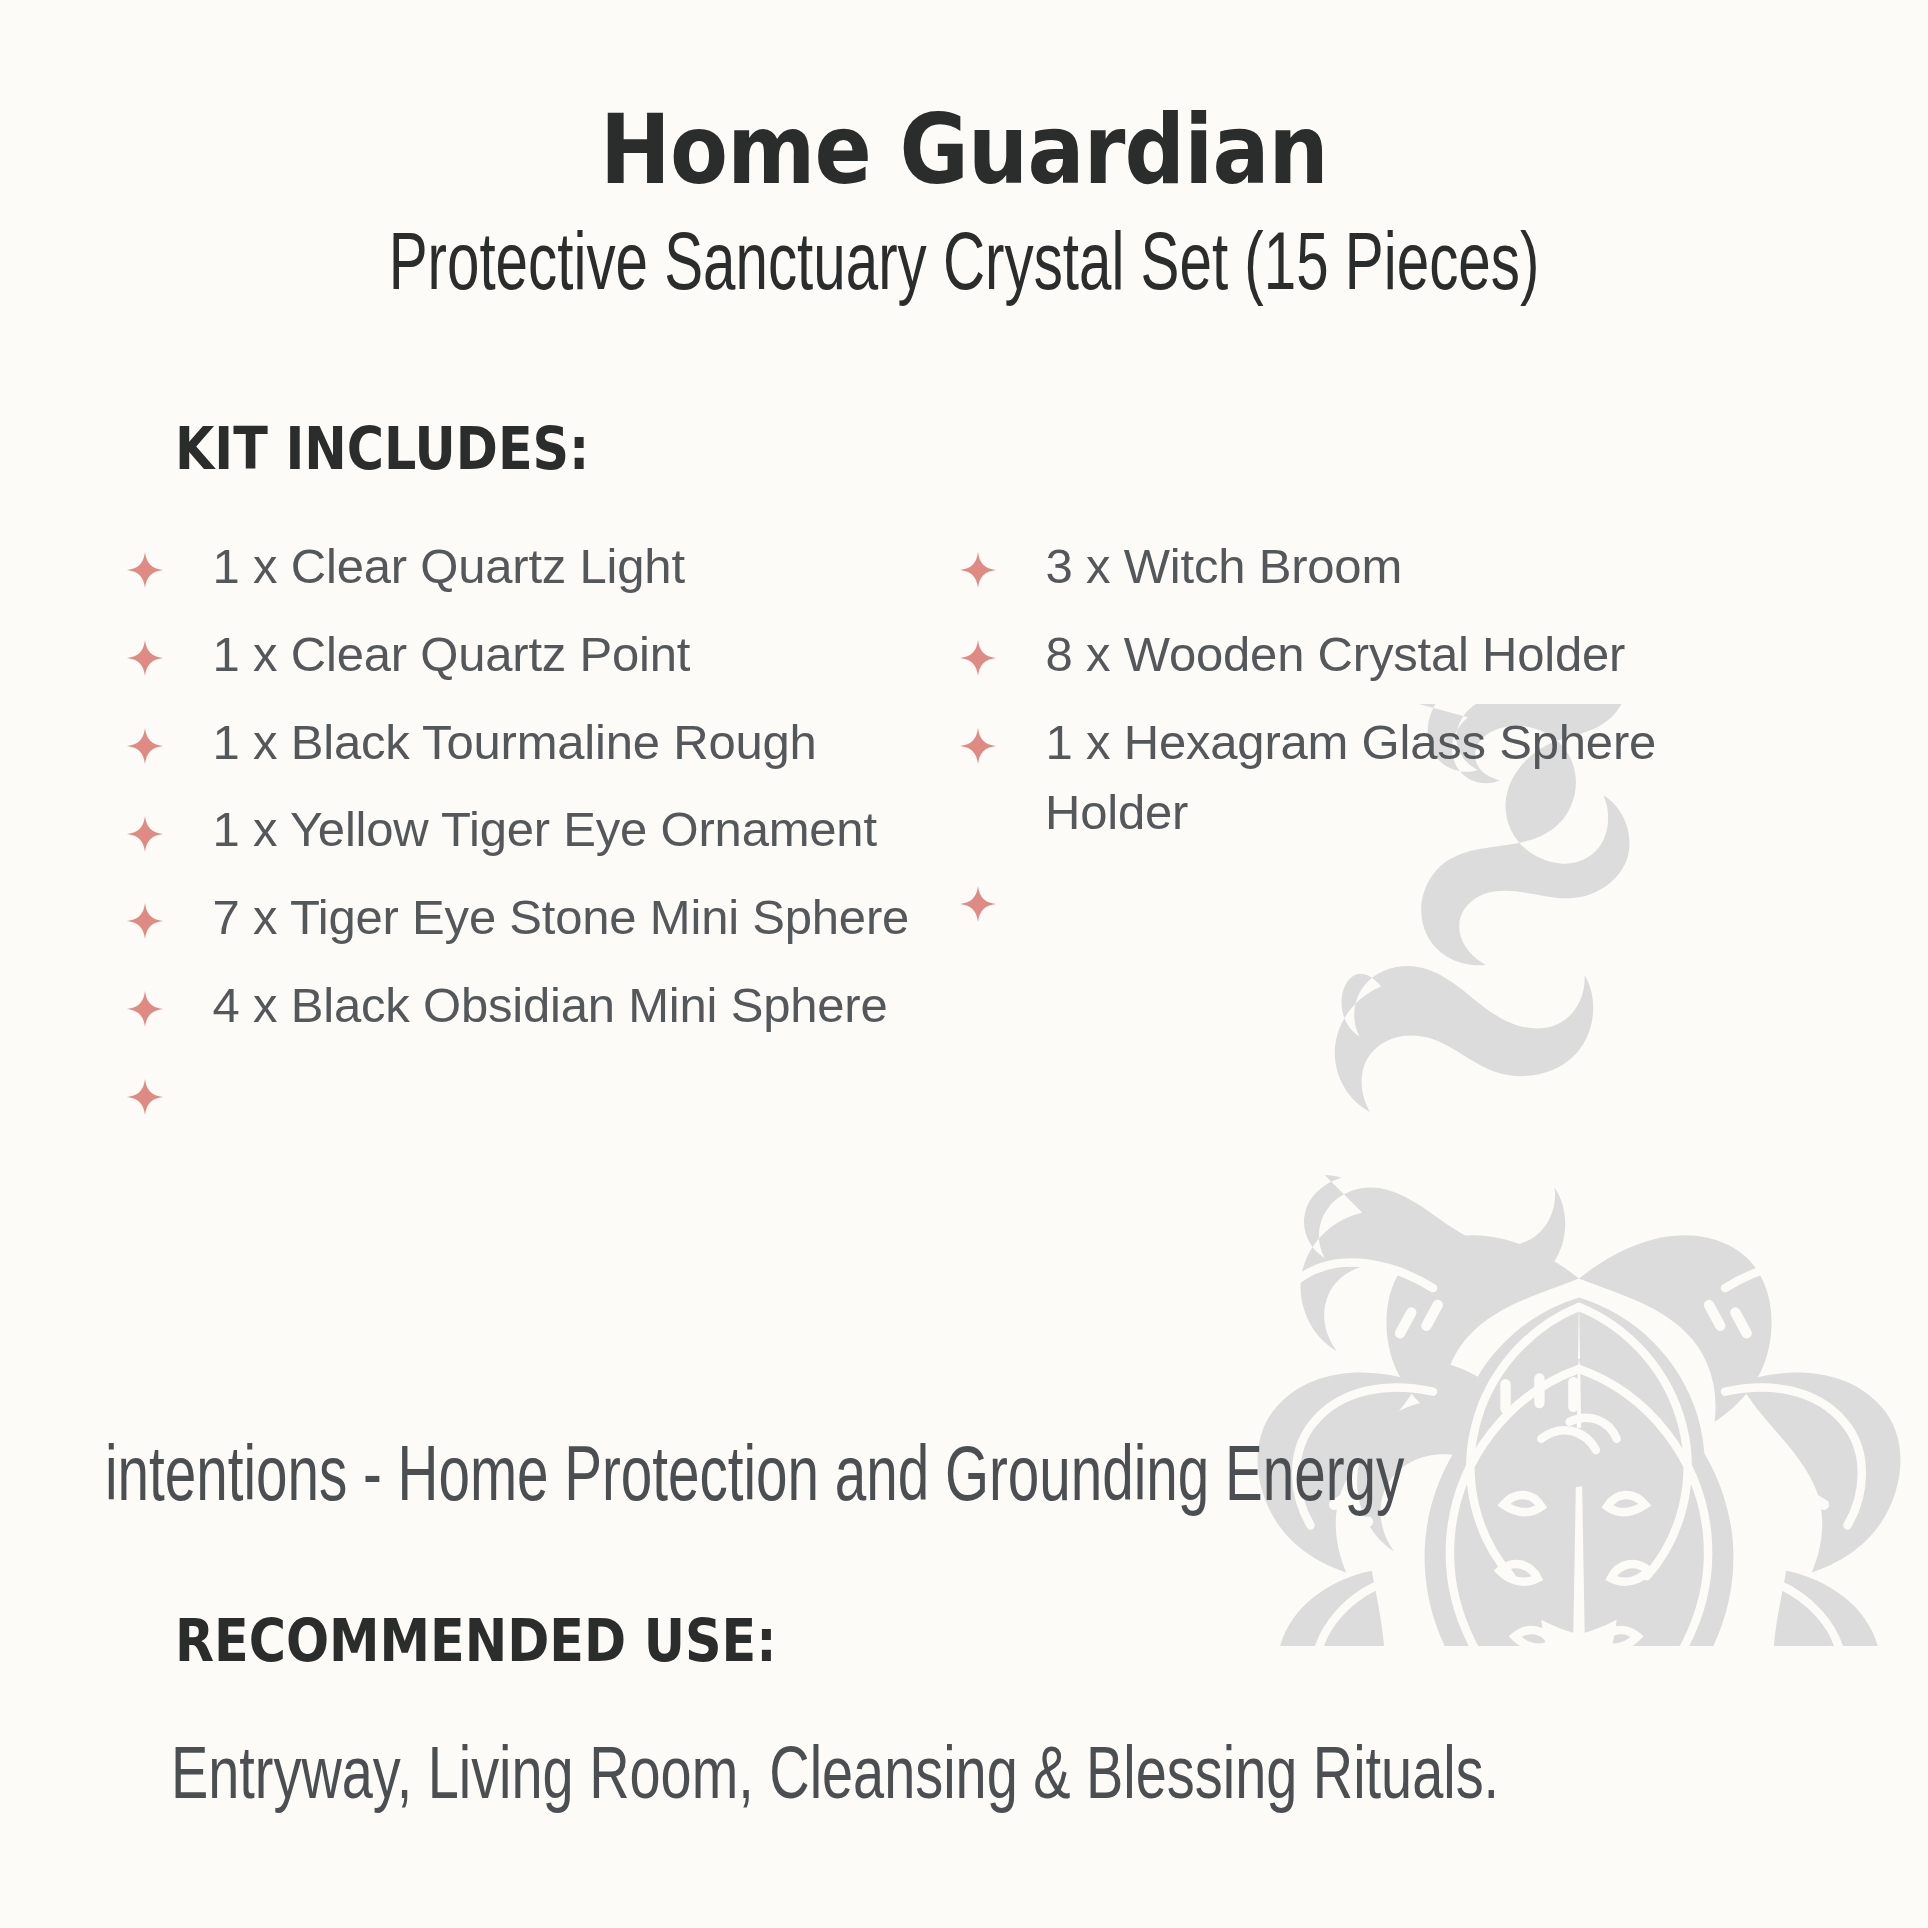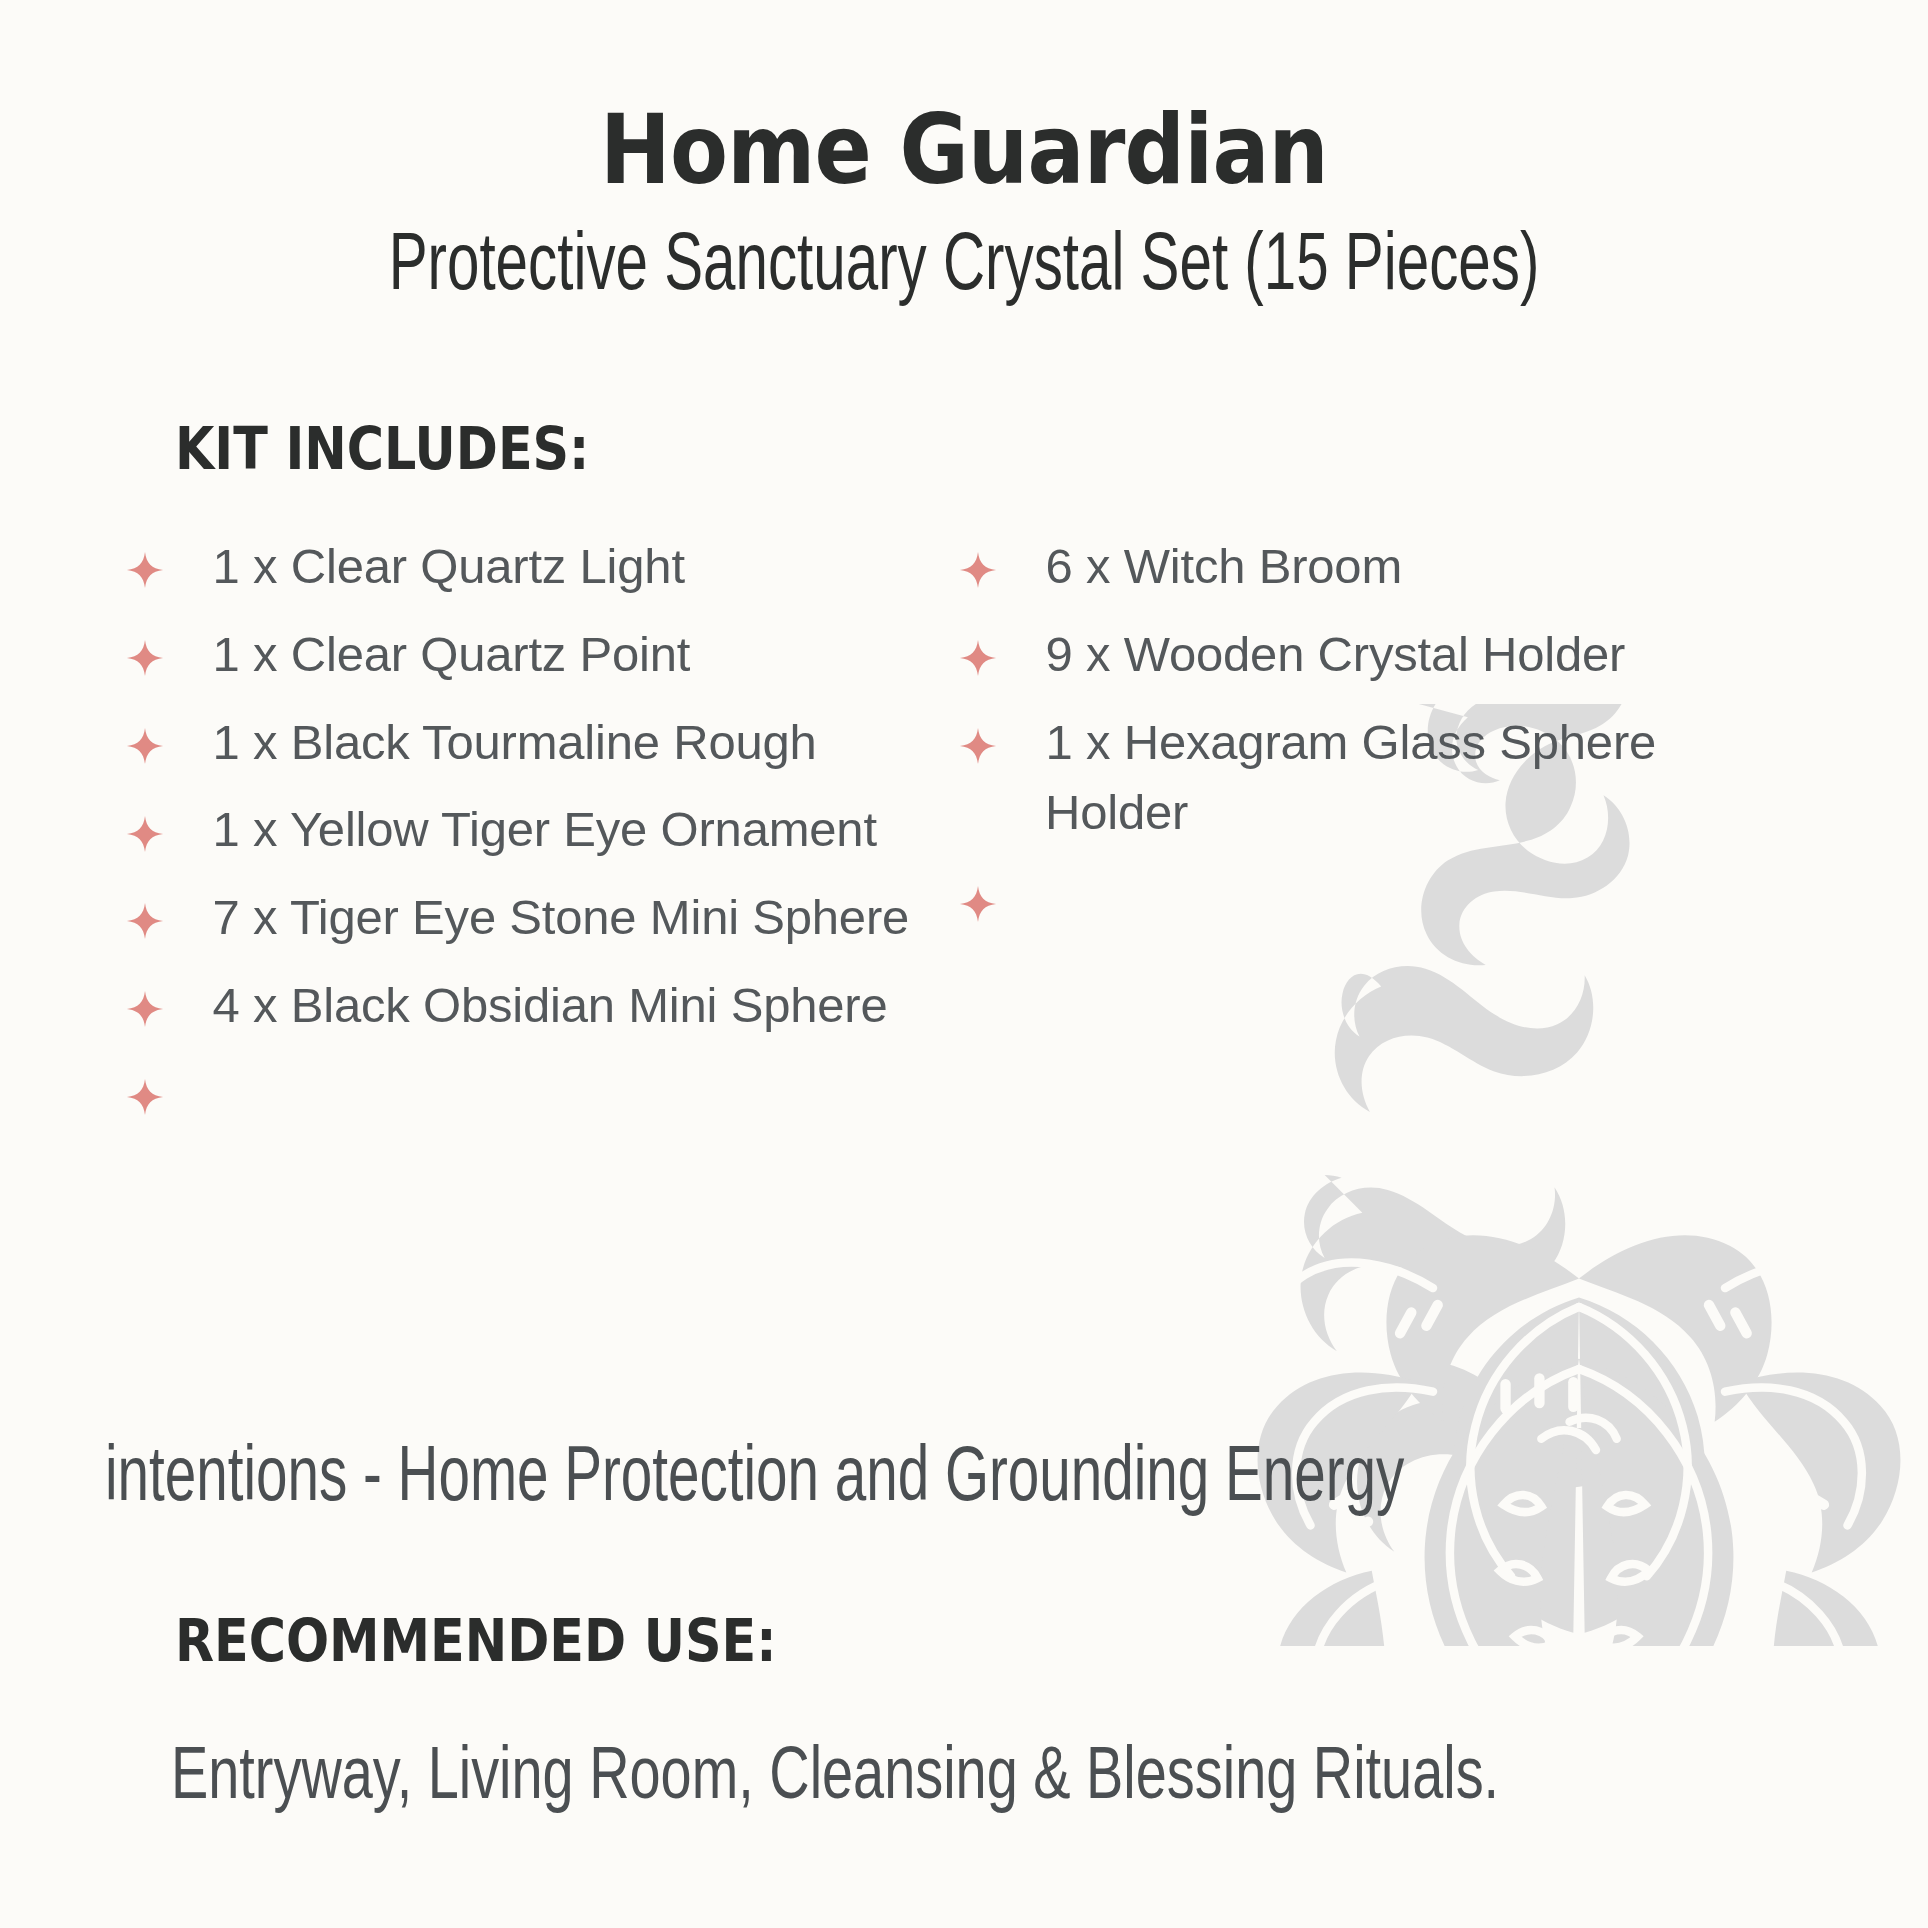--- a/index.html
+++ b/index.html
@@ -288,24 +288,24 @@
               <path d="M20 1 C21.5 13 27 18.5 39 20 C27 21.5 21.5 27 20 39 C18.5 27 13 21.5 1 20 C13 18.5 18.5 13 20 1 Z" fill="#E08A84"></path>
             </svg></span><span>4 x Black Obsidian Mini Sphere</span></div>
       <div class="kit-item"><span class="bullet"><svg width="38" height="38" viewBox="0 0 40 40">
               <path d="M20 1 C21.5 13 27 18.5 39 20 C27 21.5 21.5 27 20 39 C18.5 27 13 21.5 1 20 C13 18.5 18.5 13 20 1 Z" fill="#E08A84"></path>
             </svg></span></div>
     </div>
 
     <div class="kit-col right">
       <div class="kit-item"><span class="bullet"><svg width="38" height="38" viewBox="0 0 40 40">
               <path d="M20 1 C21.5 13 27 18.5 39 20 C27 21.5 21.5 27 20 39 C18.5 27 13 21.5 1 20 C13 18.5 18.5 13 20 1 Z" fill="#E08A84"></path>
-            </svg></span><span>6 x Witch Broom</span></div>
-      <div class="kit-item"><span class="bullet"><svg width="38" height="38" viewBox="0 0 40 40">
-              <path d="M20 1 C21.5 13 27 18.5 39 20 C27 21.5 21.5 27 20 39 C18.5 27 13 21.5 1 20 C13 18.5 18.5 13 20 1 Z" fill="#E08A84"></path>
-            </svg></span><span>9 x Wooden Crystal Holder</span></div>
+            </svg></span><span>3 x Witch Broom</span></div>
+      <div class="kit-item"><span class="bullet"><svg width="38" height="38" viewBox="0 0 40 40">
+              <path d="M20 1 C21.5 13 27 18.5 39 20 C27 21.5 21.5 27 20 39 C18.5 27 13 21.5 1 20 C13 18.5 18.5 13 20 1 Z" fill="#E08A84"></path>
+            </svg></span><span>8 x Wooden Crystal Holder</span></div>
       <div class="kit-item"><span class="bullet"><svg width="38" height="38" viewBox="0 0 40 40">
               <path d="M20 1 C21.5 13 27 18.5 39 20 C27 21.5 21.5 27 20 39 C18.5 27 13 21.5 1 20 C13 18.5 18.5 13 20 1 Z" fill="#E08A84"></path>
             </svg></span><span>1 x Hexagram Glass Sphere Holder</span></div>
       <div class="kit-item"><span class="bullet"><svg width="38" height="38" viewBox="0 0 40 40">
               <path d="M20 1 C21.5 13 27 18.5 39 20 C27 21.5 21.5 27 20 39 C18.5 27 13 21.5 1 20 C13 18.5 18.5 13 20 1 Z" fill="#E08A84"></path>
             </svg></span></div>
     </div>
 
   </div>
 

